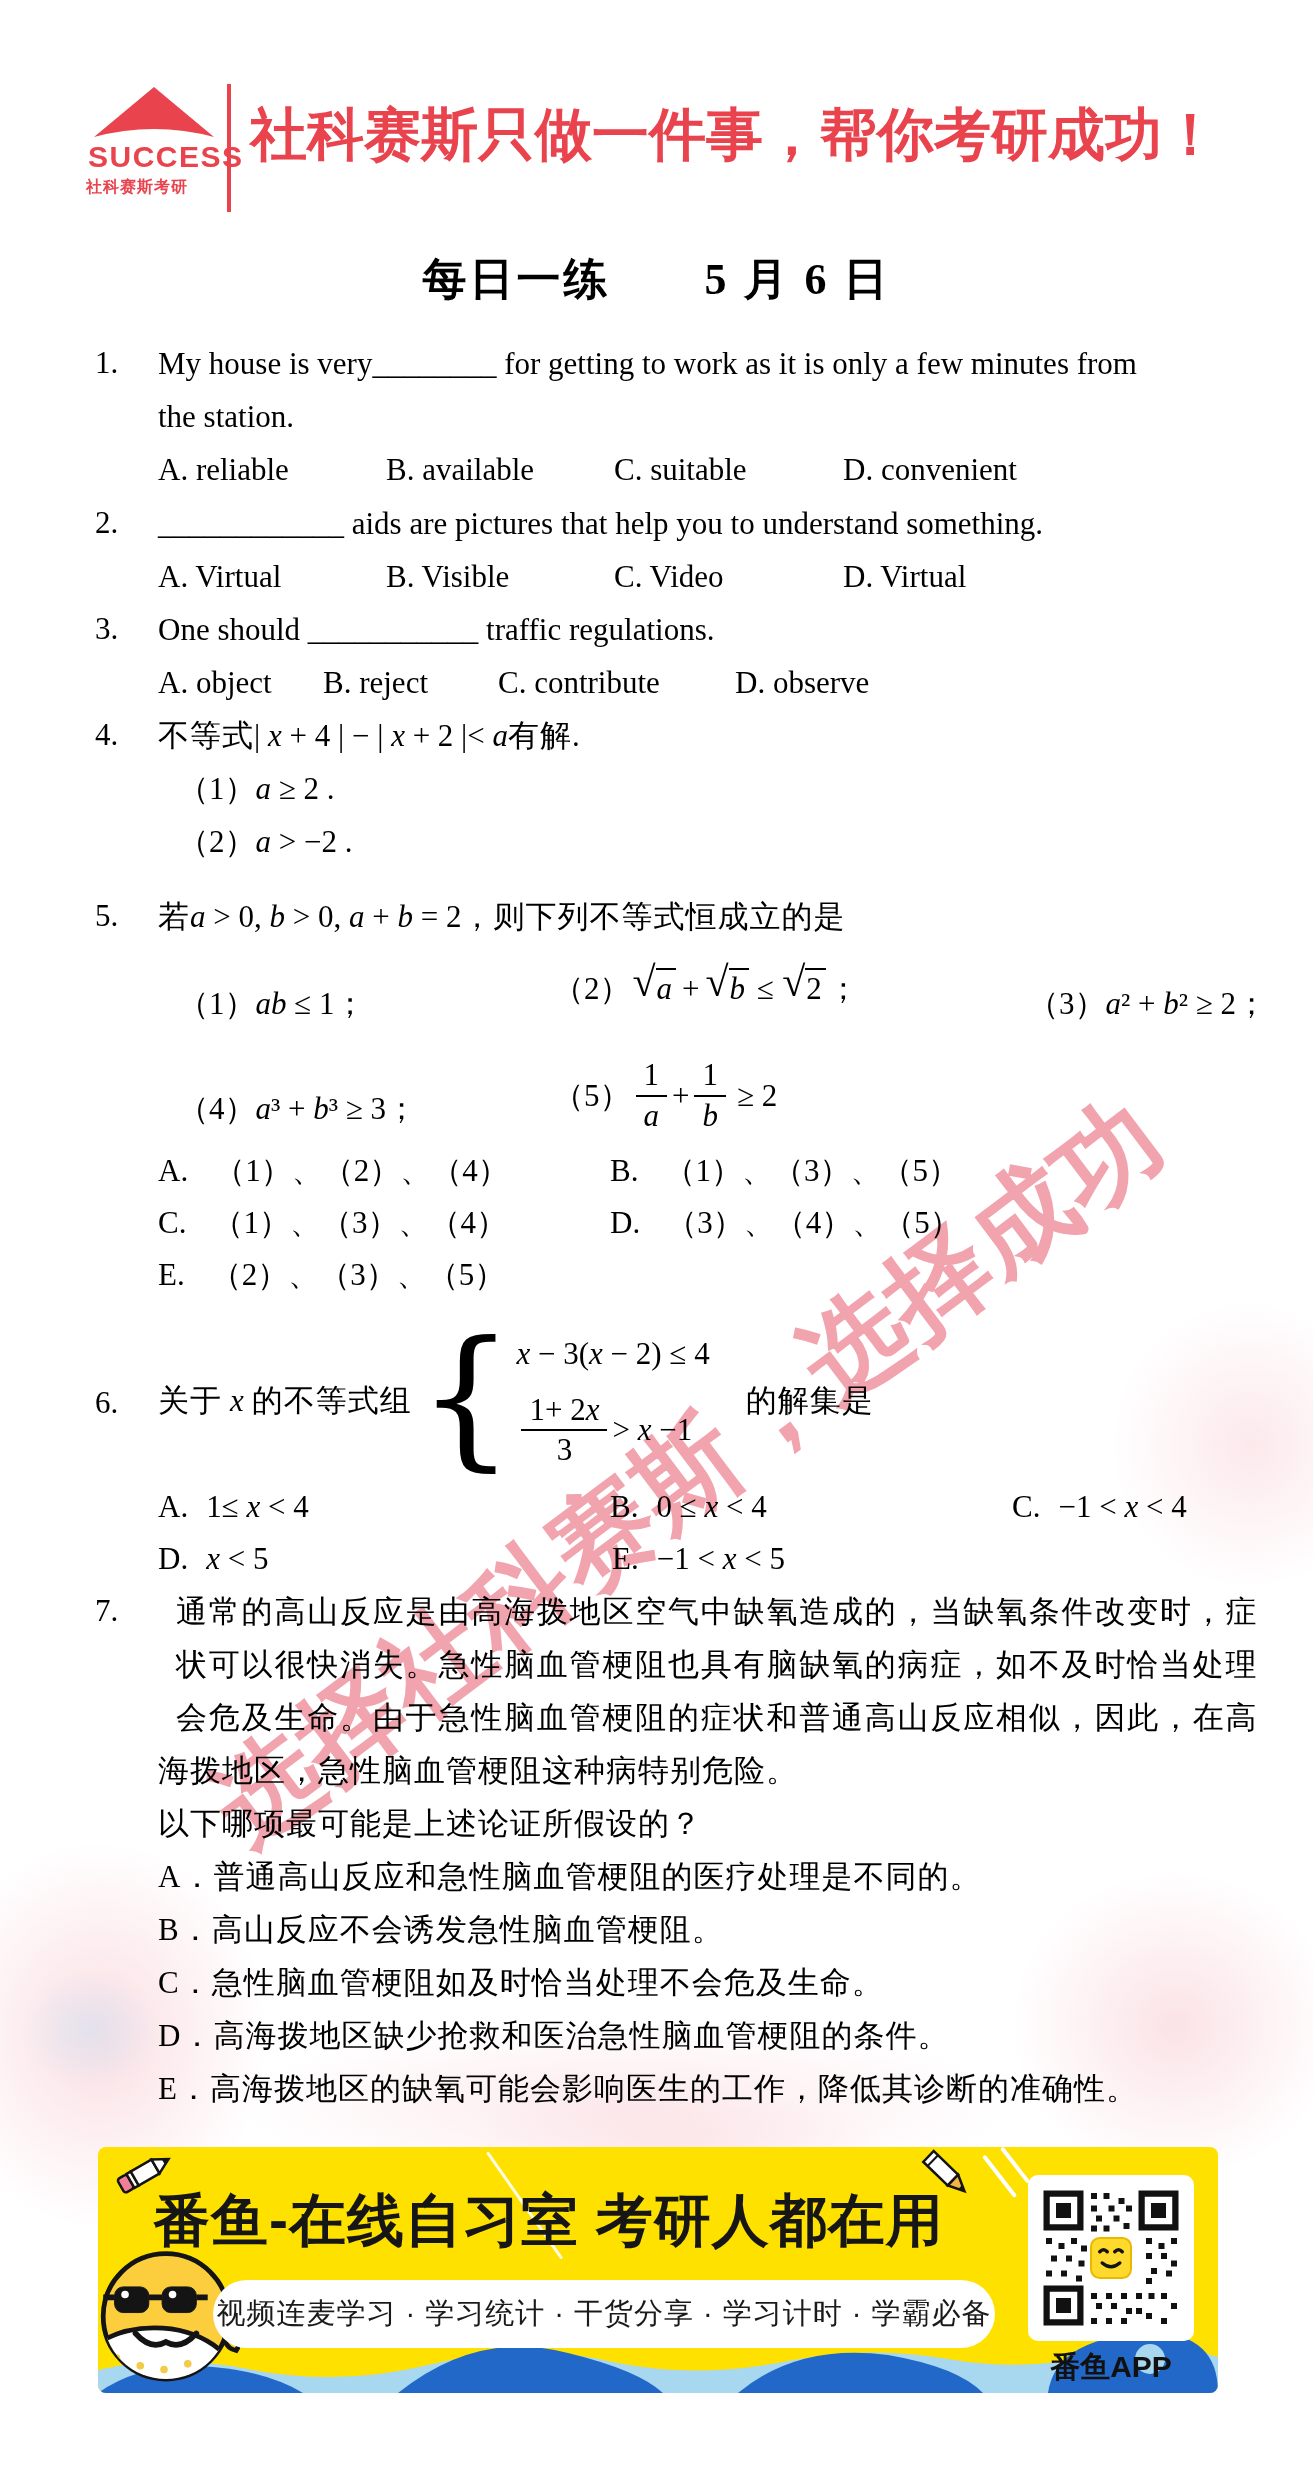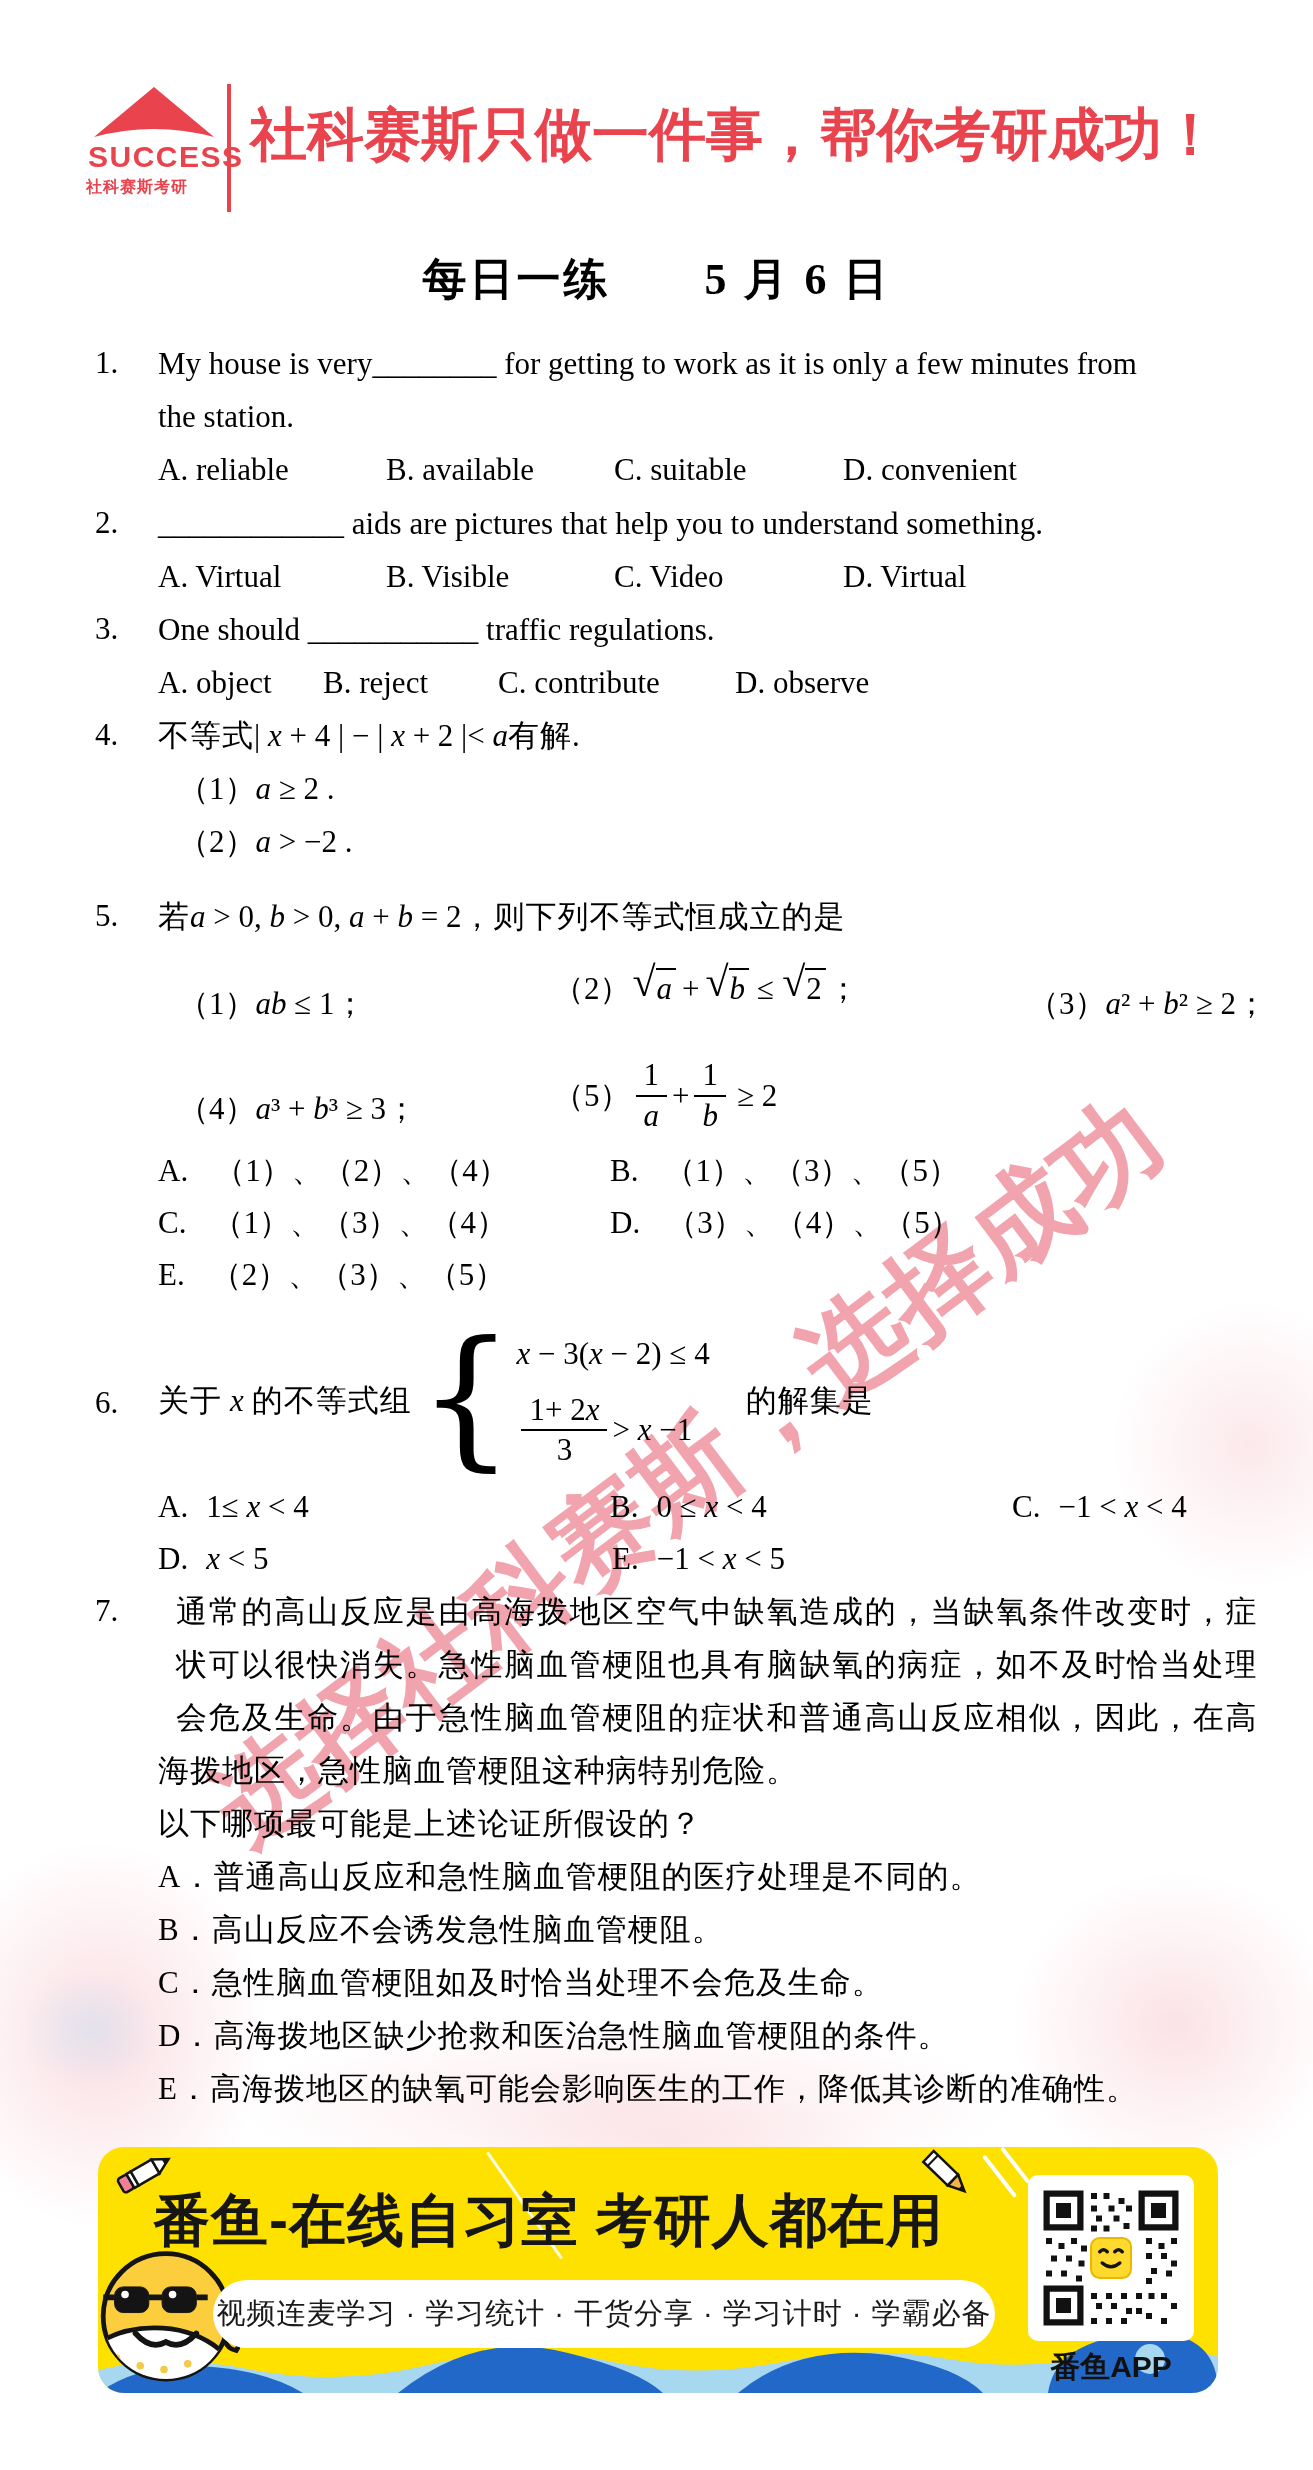--- a/index.html
+++ b/index.html
@@ -50,21 +50,21 @@
   .frac .fnum{border-bottom:2.5px solid #000;padding:0 8px 3px;line-height:1.05;}
   .frac .fden{padding-top:3px;line-height:1.05;}
   
   .sqrt{display:inline-flex;align-items:flex-start;margin:0 2px;}
   .sqrt .rs{font-size:42px;line-height:1;transform:translateY(-7px);}
   .sqrt .rd{border-top:2.5px solid #000;line-height:1.15;padding:1px 4px 0 1px;}
   .brace{font-size:152px;font-weight:400;line-height:.8;margin:0 2px 8px 6px;font-family:"DejaVu Serif",serif;}
   .syscol{display:flex;flex-direction:column;gap:20px;}
   
   .banner{left:98px;top:2147px;width:1120px;height:246px;background:var(--banner-yellow);
-    border-radius:26px;z-index:2;overflow:hidden;font-family:"Liberation Sans",sans-serif;}
+    border-radius:8px;z-index:2;overflow:hidden;font-family:"Liberation Sans",sans-serif;}
   .banner-title{position:absolute;left:55px;top:36px;font-size:57px;font-weight:900;color:#161616;
     letter-spacing:1px;white-space:nowrap;}
   .banner-pill{position:absolute;left:115px;top:133px;width:782px;height:68px;background:#fff;border-radius:36px;
     display:flex;align-items:center;justify-content:center;}
   .banner-pill span{font-size:29px;font-weight:400;color:#1a1a1a;letter-spacing:1px;white-space:nowrap;}
   .qrbox{position:absolute;left:930px;top:28px;width:166px;height:166px;background:#fff;border-radius:10px;
     display:flex;align-items:center;justify-content:center;}
   .qrlabel{position:absolute;left:930px;top:200px;width:166px;text-align:center;font-size:30px;font-weight:800;color:#111;}
   .waves{position:absolute;left:0;bottom:0;width:1120px;height:78px;}
   .fish{position:absolute;left:-10px;top:92px;width:152px;height:168px;}

